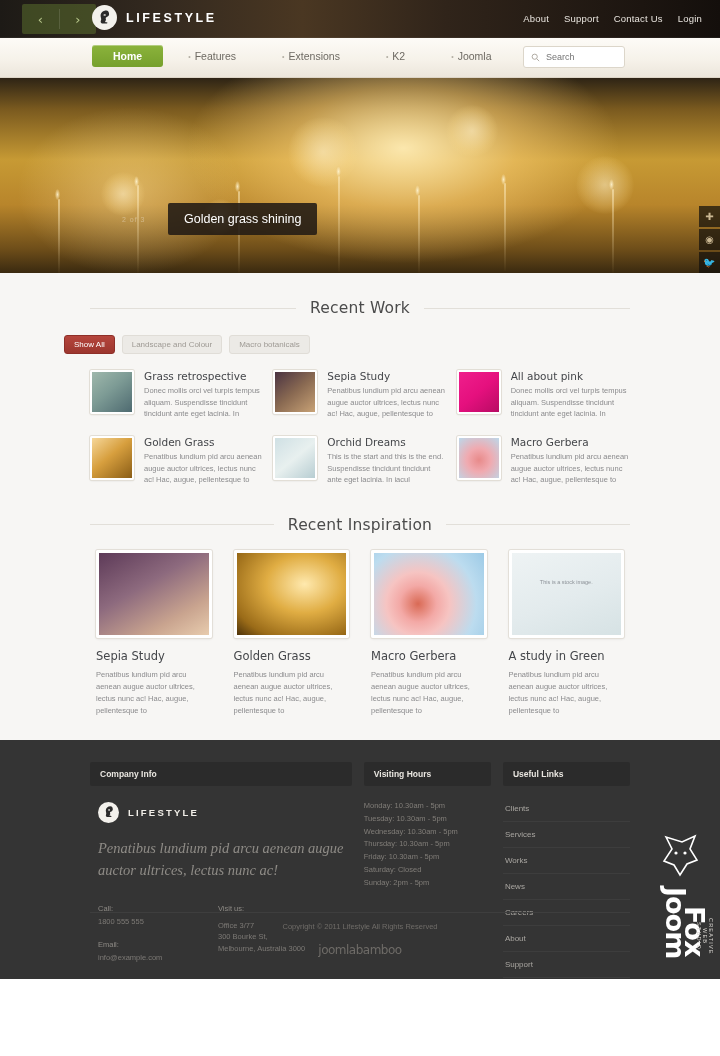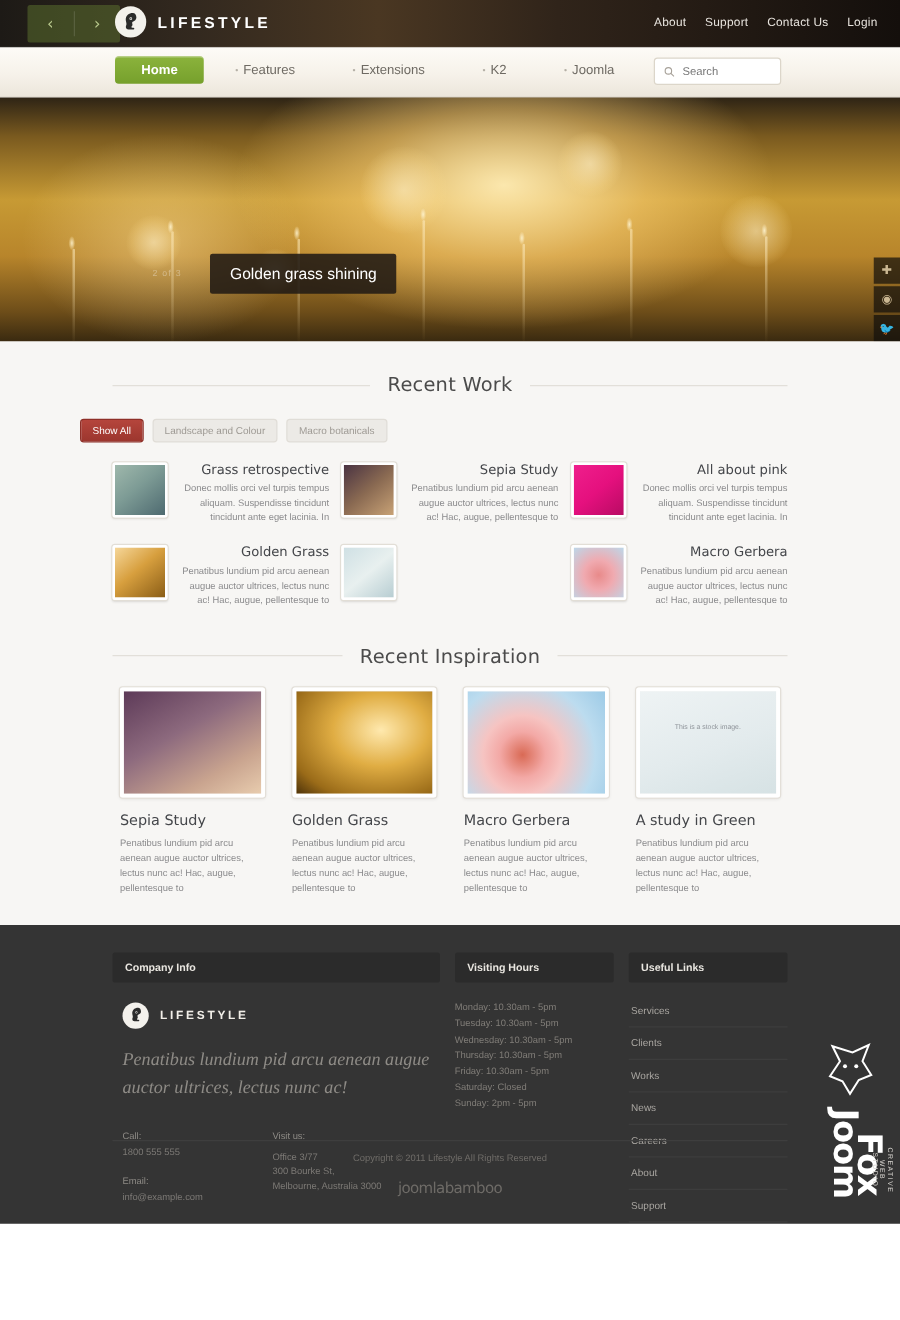--- a/index.html
+++ b/index.html
@@ -150,21 +150,21 @@
   }
   .filter.active {
     background: linear-gradient(180deg,#b5453c 0%, #9c362e 100%);
     color:#fff; border-color:#8e2f28;
   }
 
   .work-grid {
     margin: 16px 90px 0 90px;
     display:grid; grid-template-columns: repeat(3, 1fr); gap: 16px 10px;
   }
-  .work-item { display:flex; gap: 10px; text-align: right; }
+  .work-item { display:flex; gap: 10px; }
   .thumb {
     width: 44px; height: 44px; flex:none; border-radius:2px;
     border: 2px solid #ffffff; box-shadow: 0 0 0 1px #e2ded6, 0 1px 2px rgba(0,0,0,0.12);
     overflow:hidden;
   }
   .work-text h3 {
     font-size: 10.5px; font-weight:normal; color:#44464a; margin-bottom: 3px;
     font-family:"DejaVu Sans", sans-serif;
   }
   .work-text p { font-size: 7.5px; line-height: 1.55; color:#8b8b8d; }
@@ -388,20 +388,24 @@
     </div>
     <div class="work-item">
       <div class="thumb" style="background:linear-gradient(140deg,#f6d79a 0%,#d79f3e 45%,#8a5d16 100%);"></div>
       <div class="work-text">
         <h3>Golden Grass</h3>
         <p>Penatibus lundium pid arcu aenean augue auctor ultrices, lectus nunc ac! Hac, augue, pellentesque to</p>
       </div>
     </div>
     <div class="work-item">
       <div class="thumb" style="background:linear-gradient(140deg,#cfe0e4 0%,#e8f0ef 50%,#b7cdd2 100%);"></div>
+      <div class="work-text">
+        <h3>Orchid Dreams</h3>
+        <p>This is the start and this is the end. Suspendisse tincidunt tincidunt ante eget lacinia. In iacul</p>
+      </div>
     </div>
     <div class="work-item">
       <div class="thumb" style="background:radial-gradient(circle at 50% 55%,#e88a8a 0%,#f0aab0 40%,#bcd8ea 100%);"></div>
       <div class="work-text">
         <h3>Macro Gerbera</h3>
         <p>Penatibus lundium pid arcu aenean augue auctor ultrices, lectus nunc ac! Hac, augue, pellentesque to</p>
       </div>
     </div>
   </div>
 
@@ -480,22 +484,22 @@
         <div>Thursday: 10.30am - 5pm</div>
         <div>Friday: 10.30am - 5pm</div>
         <div>Saturday: Closed</div>
         <div>Sunday: 2pm - 5pm</div>
       </div>
     </div>
 
     <div class="fcol-3">
       <div class="fhead">Useful Links</div>
       <div class="links">
+        <a href="#">Clients</a>
         <a href="#">Services</a>
-        <a href="#">Clients</a>
         <a href="#">Works</a>
         <a href="#">News</a>
         <a href="#">Careers</a>
         <a href="#">About</a>
         <a href="#">Support</a>
       </div>
     </div>
   </div>
 
   <div class="footer-rule"></div>

